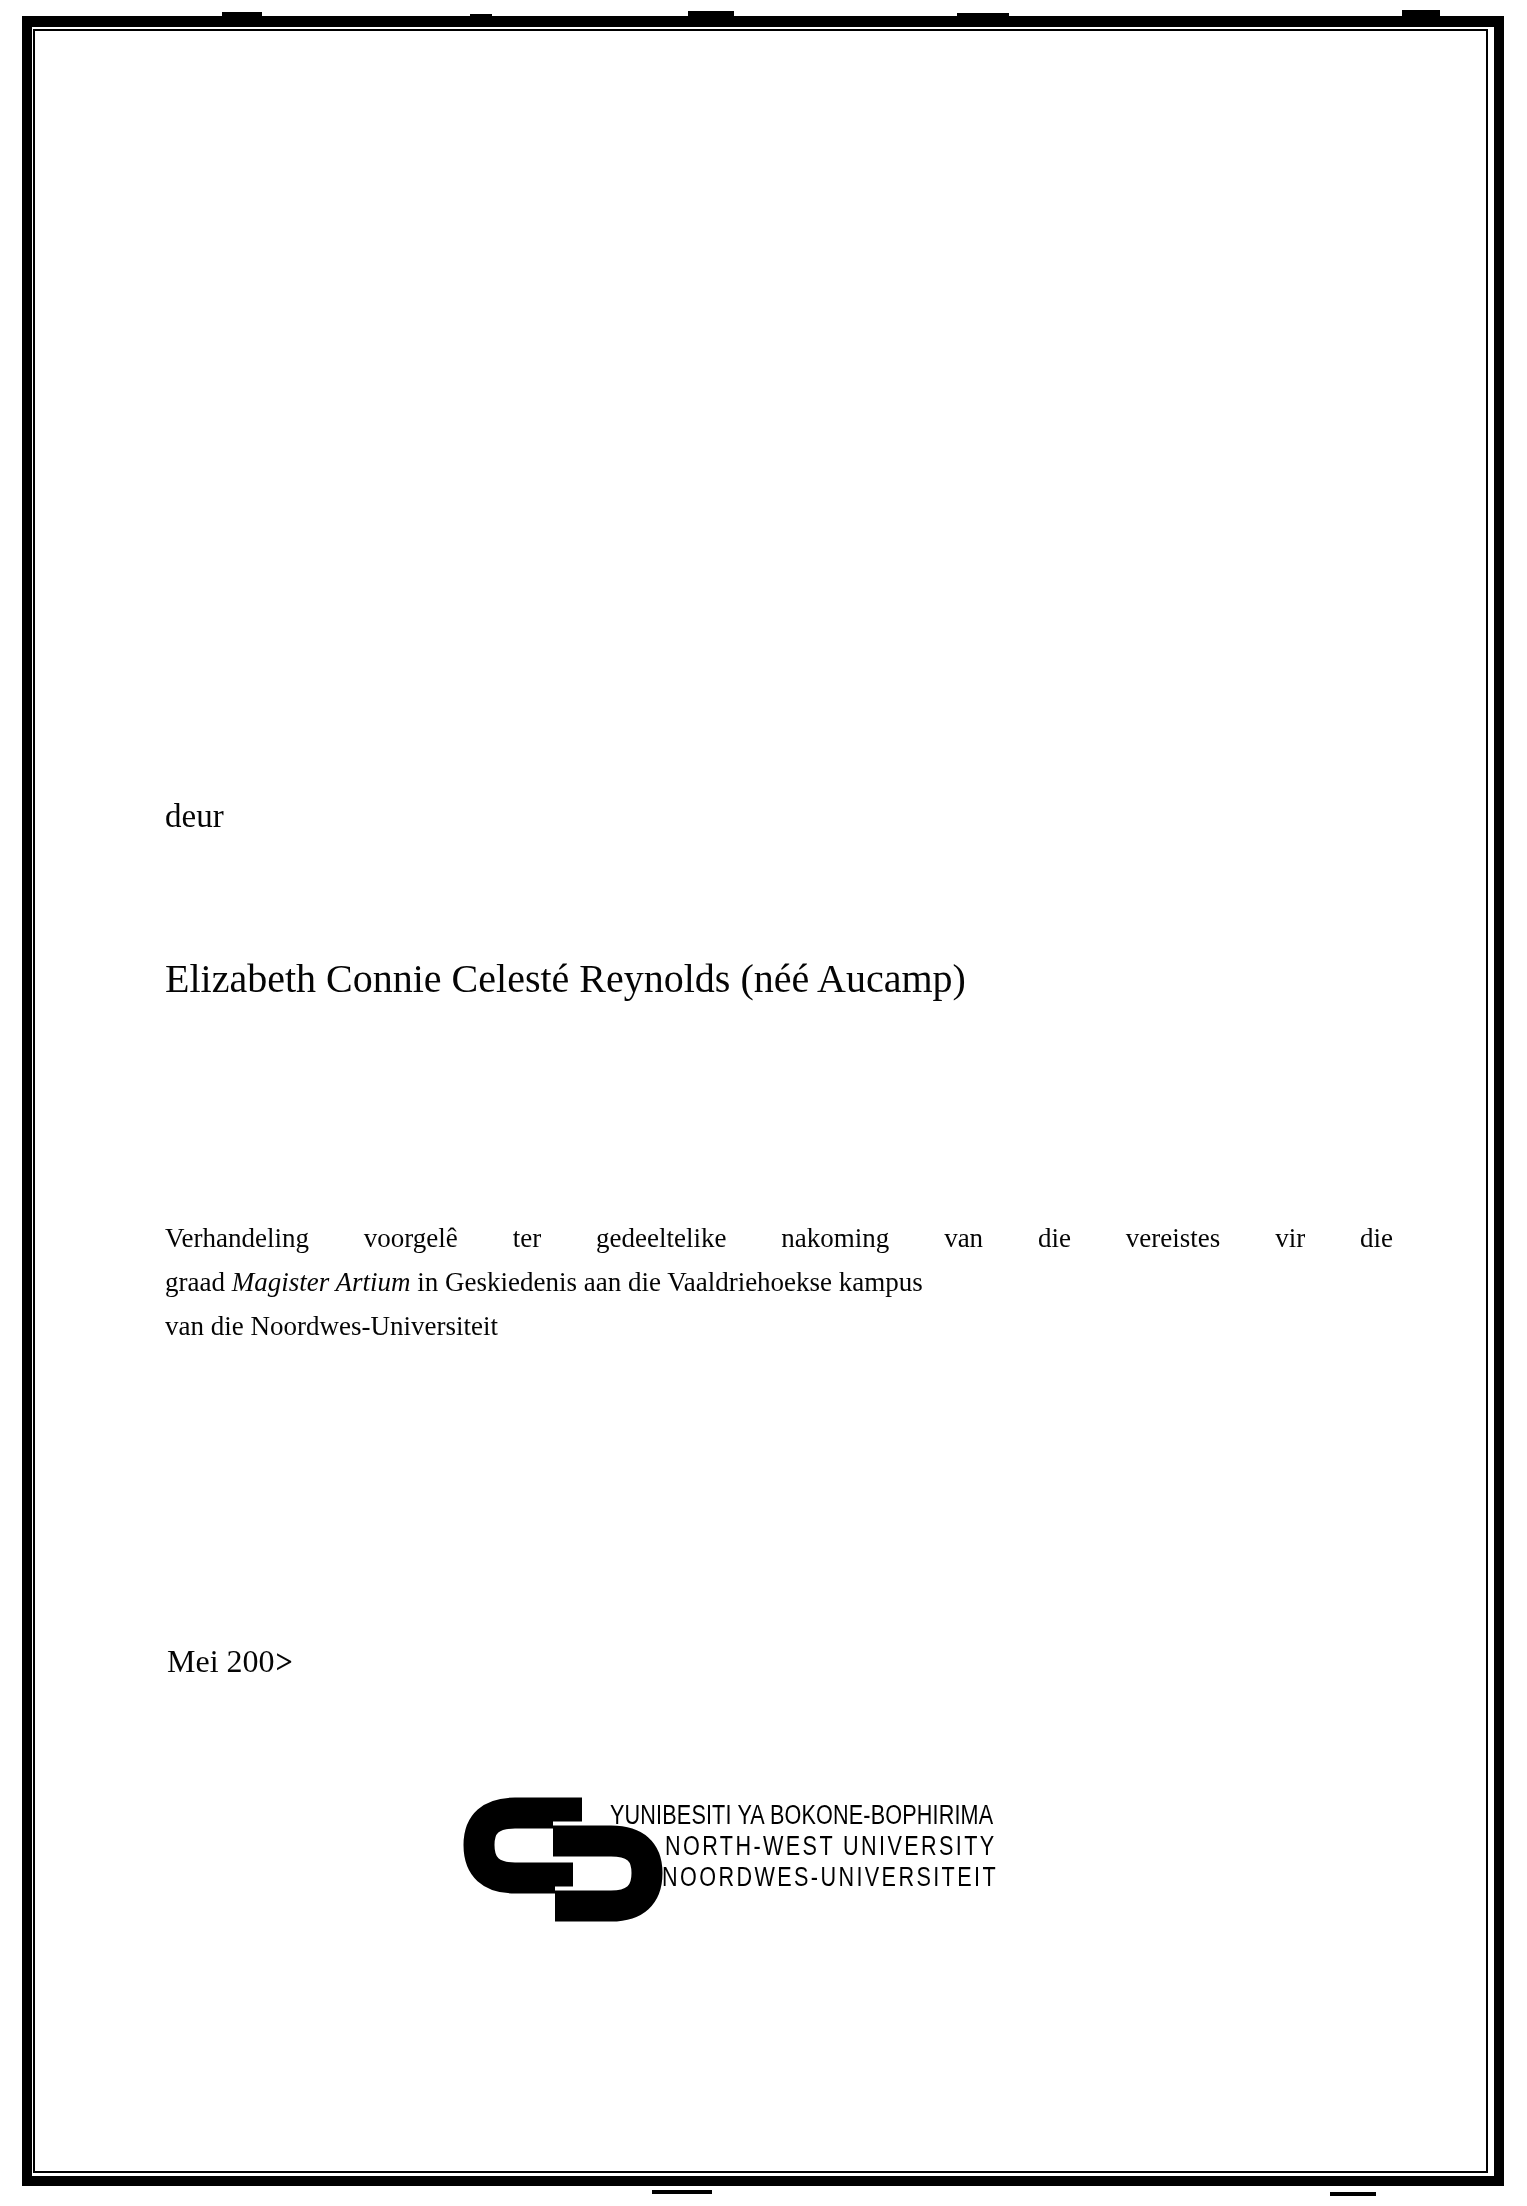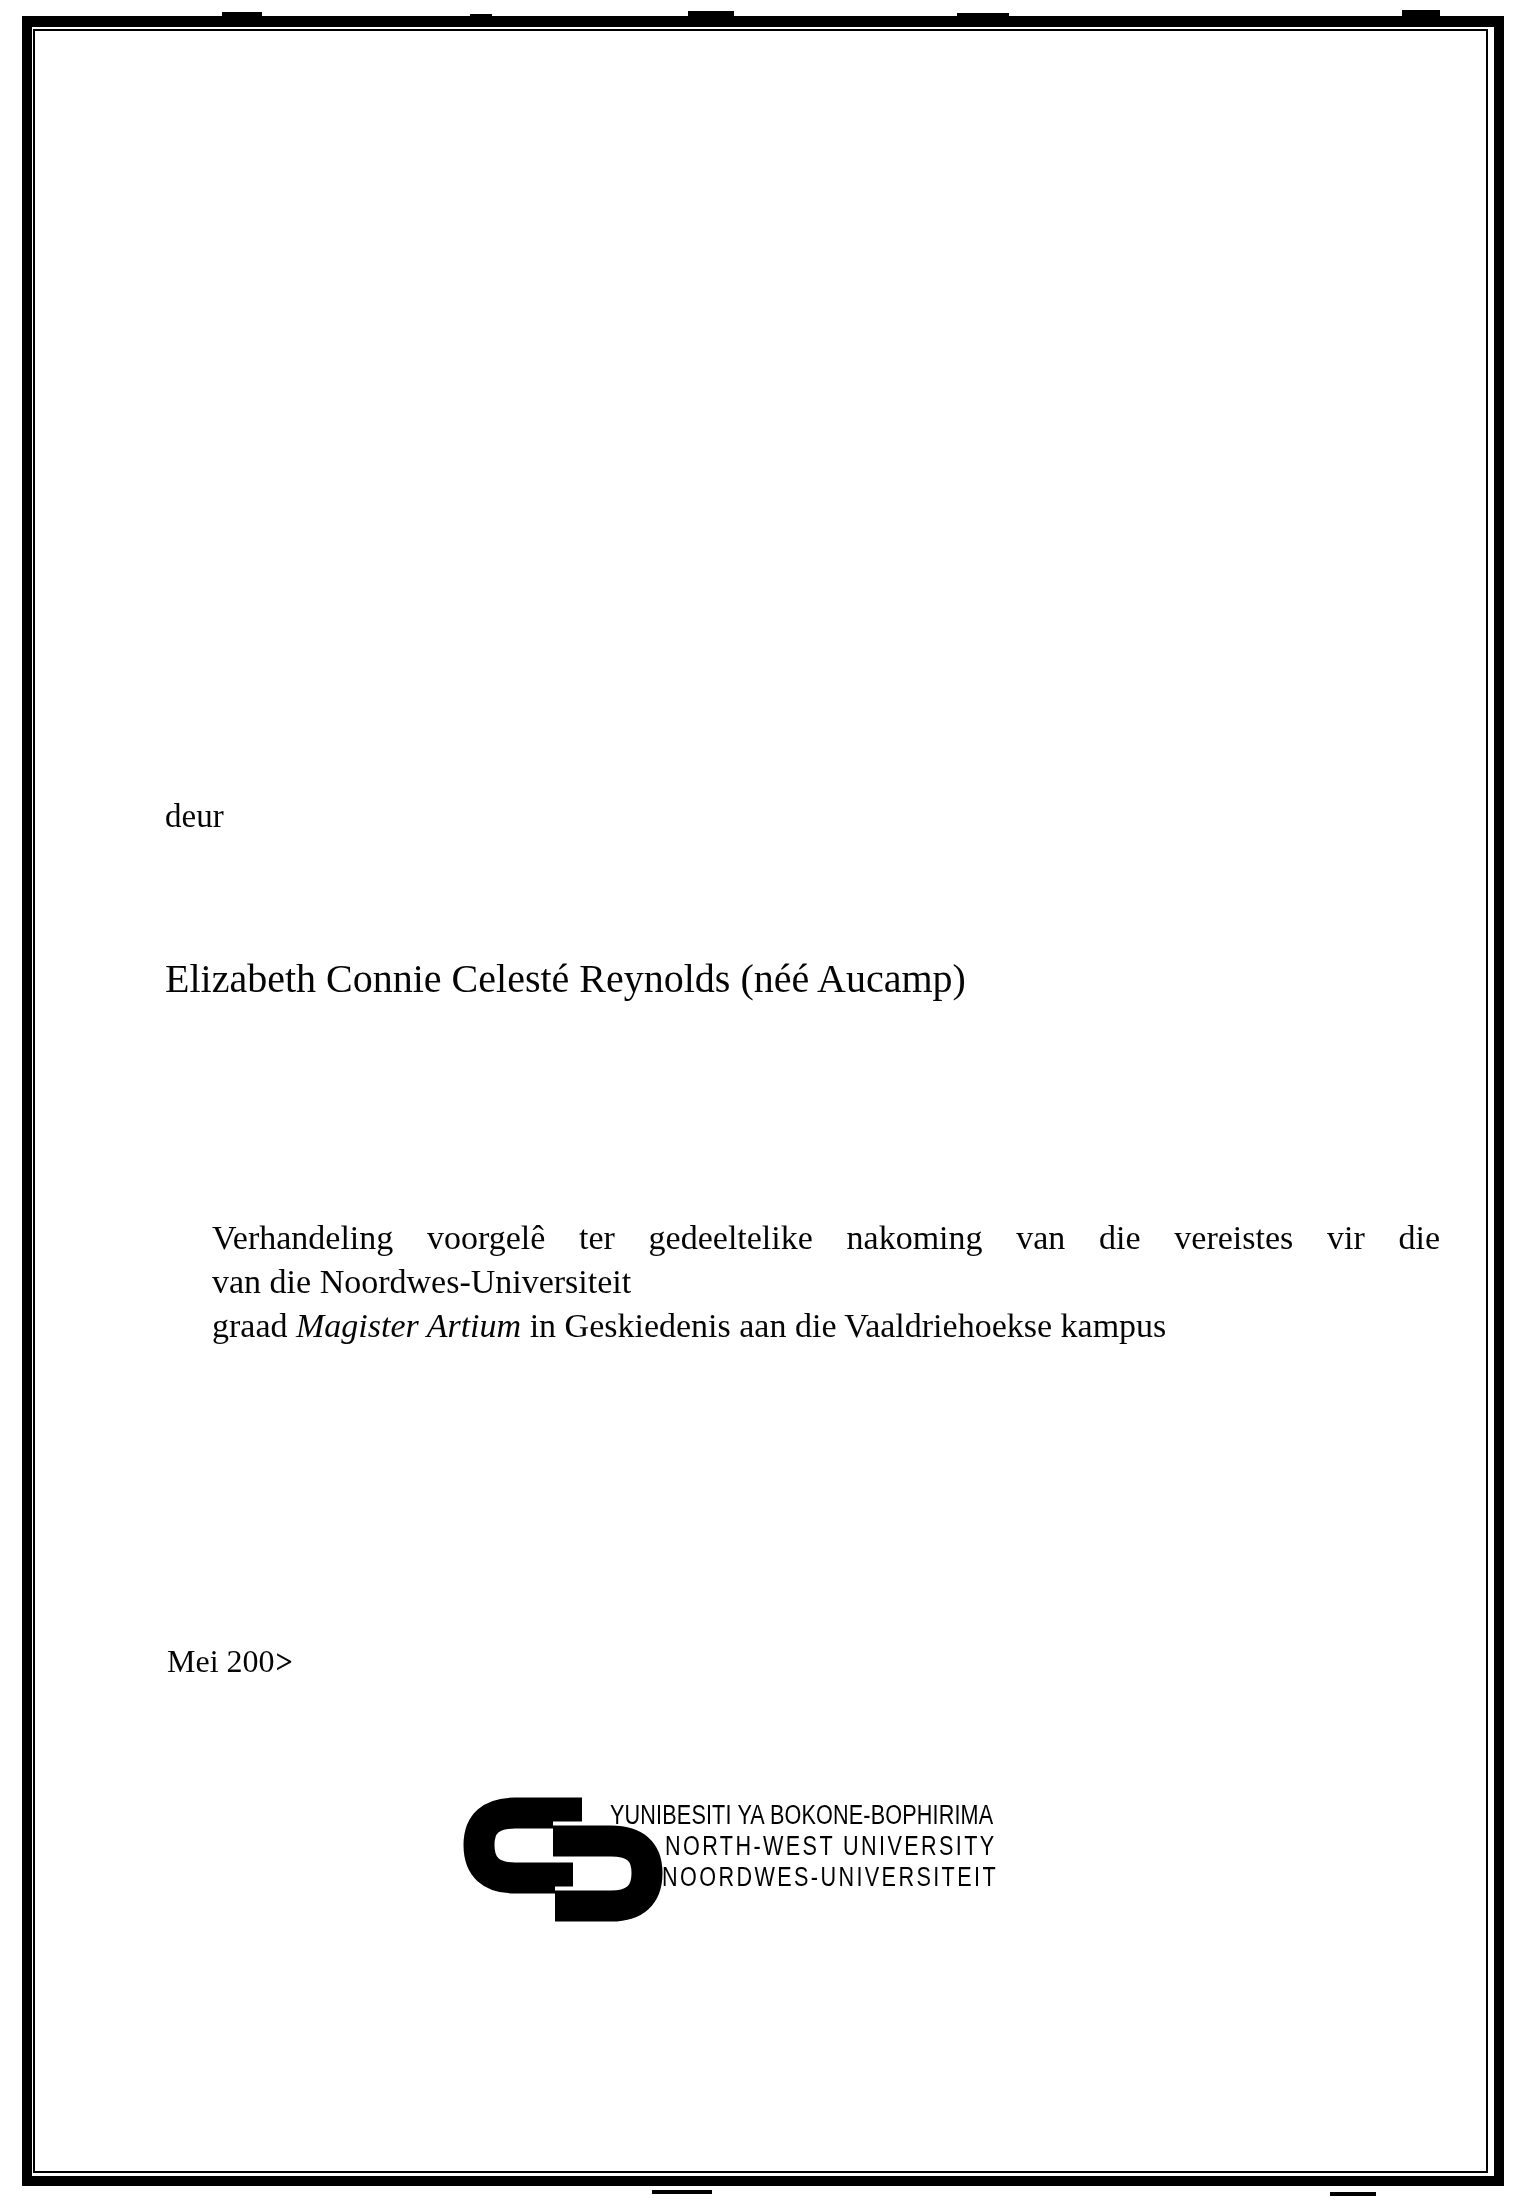--- a/index.html
+++ b/index.html
@@ -52,23 +52,22 @@
   .author-line {
     position: absolute;
     left: 165px; top: 955px;
     width: 1225px;
     font-size: 40px;
   }
   .submission-block {
     position: absolute;
     left: 165px; top: 1216px;
     width: 1228px;
-    font-size: 34px;
+    font-size: 27px;
     line-height: 44px;
-    margin-left: 47px;
   }
   .submission-block .just {
     text-align: justify;
     text-align-last: justify;
   }
   .italic { font-style: italic; }
   .supervisor-block {
     position: absolute;
     left: 167px; top: 1639px;
     width: 900px;
@@ -118,22 +117,22 @@
 
 <div class="title-block">
 </div>
 
 <div class="byline">deur</div>
 
 <div class="author-line">Elizabeth Connie Celesté Reynolds (néé Aucamp)</div>
 
 <div class="submission-block">
   <div class="just">Verhandeling voorgelê ter gedeeltelike nakoming van die vereistes vir die</div>
+  <div><span>graad </span><span class="italic">Magister Artium</span><span> in Geskiedenis aan die Vaaldriehoekse kampus</span></div>
   <div>van die Noordwes-Universiteit</div>
-  <div><span>graad </span><span class="italic">Magister Artium</span><span> in Geskiedenis aan die Vaaldriehoekse kampus</span></div>
 </div>
 
 <div class="supervisor-block">
   <div><span>Mei 200</span><span class="date-glyph">&gt;</span></div>
 </div>
 
 <div class="logo-mark">
   <svg width="202" height="128" viewBox="0 0 202 128">
 
     <path d="M 120 16 H 53 Q 17 16 17 48 Q 17 81 53 81 H 111" fill="none" stroke="#000" stroke-width="31" stroke-linecap="butt"></path>

